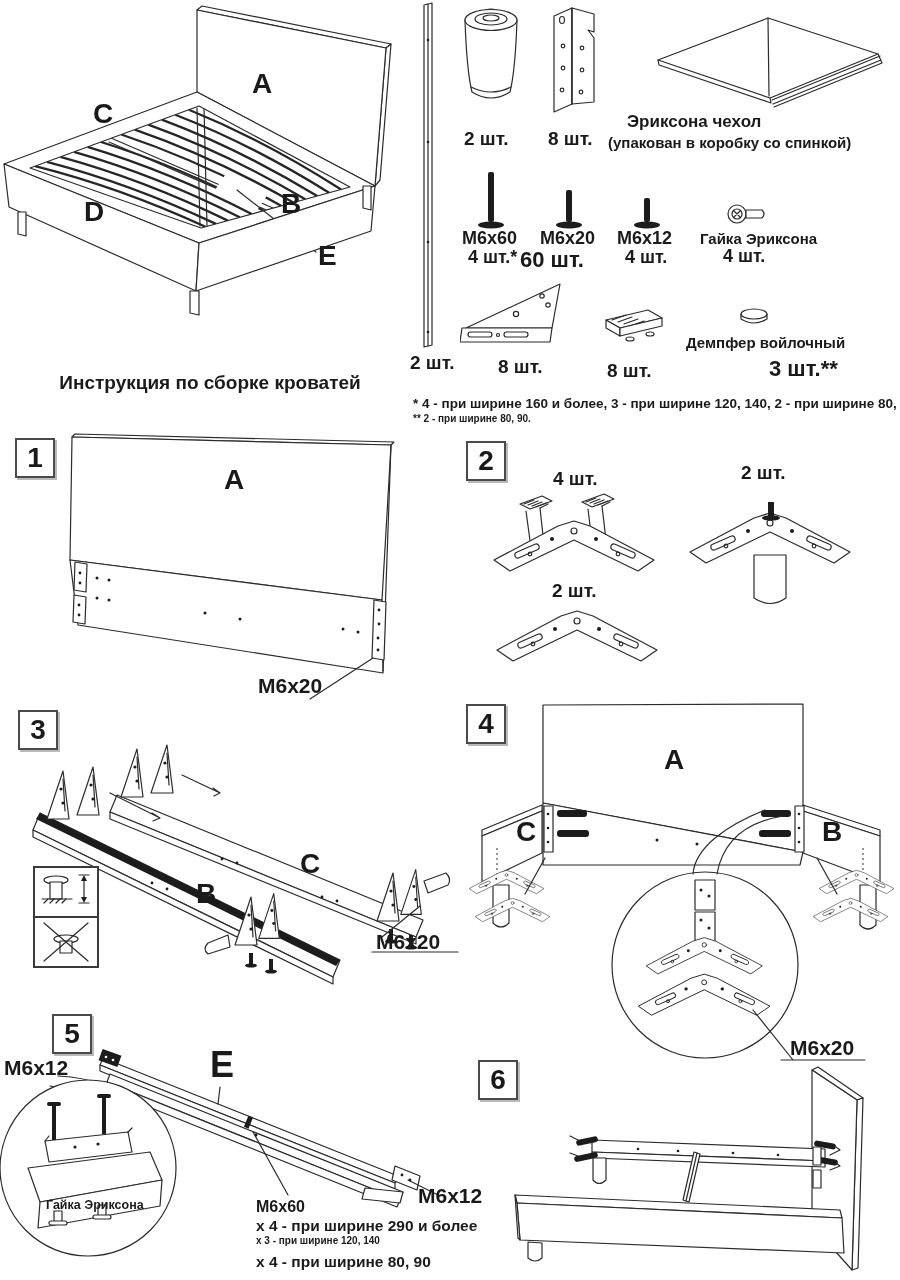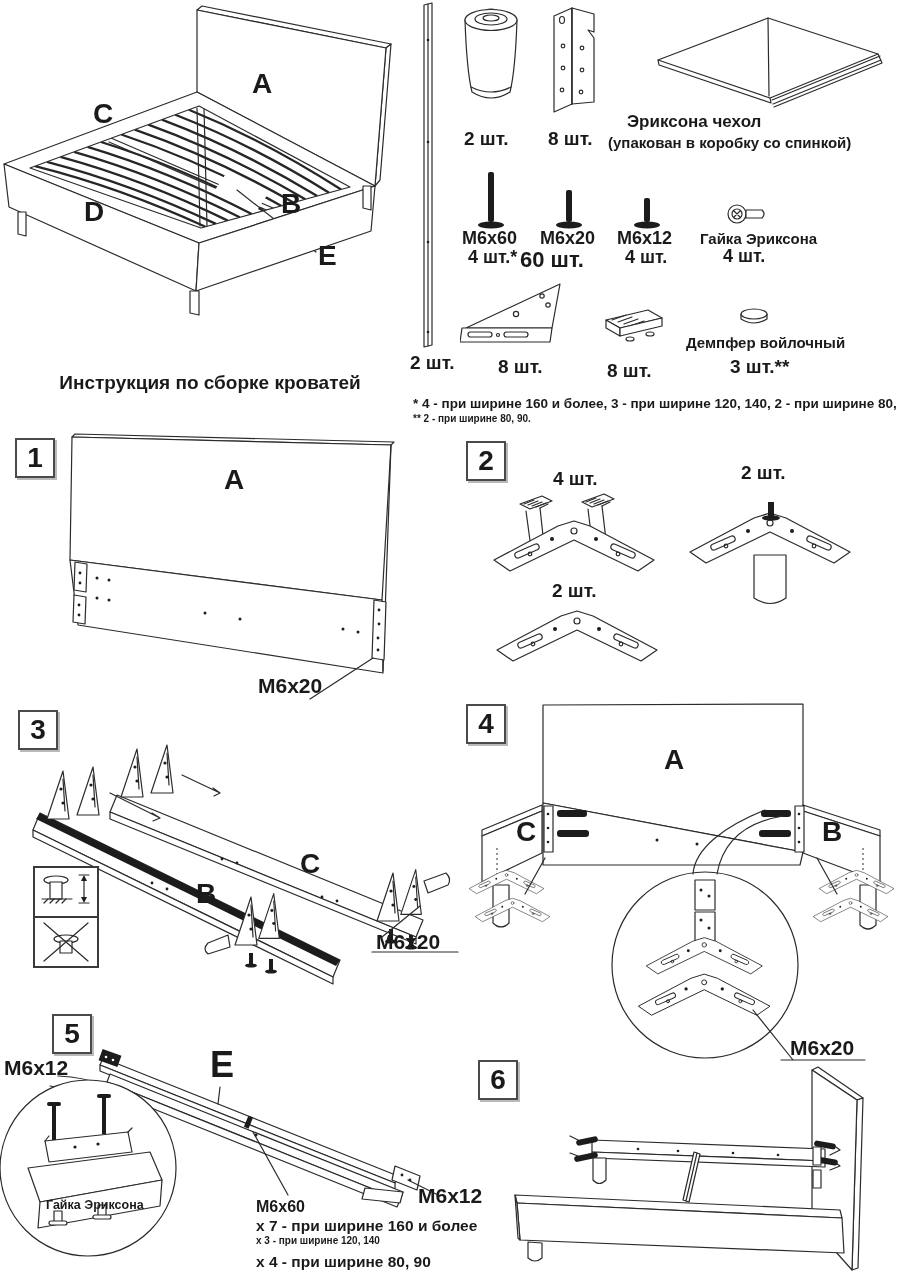--- a/index.html
+++ b/index.html
@@ -192,21 +192,21 @@
     <ellipse cx="32" cy="37" rx="4" ry="2" class="fw"></ellipse>
       <ellipse cx="52" cy="32" rx="4" ry="2" class="fw"></ellipse>
   </svg>
   <div class="lbl" style="left:607px;top:360px;font-size:19px">8 шт.</div>
 
   <svg class="abs" style="left:737px;top:306px" width="34" height="22" viewBox="0 0 34 22">
     <path class="fw" d="M4,8 L4,13 Q17,21 30,13 L30,8"></path>
     <ellipse cx="17" cy="8" rx="13" ry="5" class="fw"></ellipse>
   </svg>
   <div class="lbl" style="left:686px;top:334px;font-size:15px">Демпфер войлочный</div>
-  <div class="lbl" style="left:730px;top:356px;font-size:19px">3 шт.**</div>
+  <div class="lbl" style="left:769px;top:356px;font-size:22px">3 шт.**</div>
 
   <div class="lbl" style="left:413px;top:396px;font-size:13.5px">* 4 - при ширине 160 и более, 3 - при ширине 120, 140, 2 - при ширине 80, 90.</div>
   <div class="lbl" style="left:413px;top:413px;font-size:10px">** 2 - при ширине 80, 90.</div>
 
   <div class="stepnum" style="left:15px;top:438px">
       <span>1</span>
     </div>
   <svg class="abs" style="left:55px;top:428px" width="365" height="290" viewBox="0 0 365 290">
     <path class="fw" d="M17,9 L20,6 L339,14 L336,17 Z"></path>
     <path class="fw" d="M17,9 L336,17 L327,172 L15,132 Z"></path>
@@ -423,21 +423,21 @@
         <rect x="97" y="54" width="14" height="4" rx="2" class="fb"></rect>
       <use href="#nutT" x="48" y="168" width="20" height="20"></use>
       <use href="#nutT" x="92" y="162" width="20" height="20"></use>
     </g>
   </svg>
   <div class="lbl" style="left:210px;top:1044px;font-size:36px">E</div>
   <div class="lbl" style="left:4px;top:1056px;font-size:21px">M6x12</div>
   <div class="lbl" style="left:418px;top:1184px;font-size:21px">M6x12</div>
   <div class="lbl" style="left:46px;top:1198px;font-size:12.5px">Гайка Эриксона</div>
   <div class="lbl" style="left:256px;top:1198px;font-size:16px">M6x60</div>
-  <div class="lbl" style="left:256px;top:1217px;font-size:15.5px">x 7 - при ширине 160 и более</div>
+  <div class="lbl" style="left:256px;top:1217px;font-size:15.5px">x 4 - при ширине 290 и более</div>
   <div class="lbl" style="left:256px;top:1235px;font-size:10px">x 3 - при ширине 120, 140</div>
   <div class="lbl" style="left:256px;top:1253px;font-size:15.5px">x 4 - при ширине 80, 90</div>
 
   <div class="stepnum" style="left:478px;top:1060px">
       <span>6</span>
     </div>
   <svg class="abs" style="left:478px;top:1052px" width="422" height="228" viewBox="0 0 422 228">
 
     <path class="fw" d="M334,18 L340,15 L385,46 L379,48 Z"></path>
     <path class="fw" d="M379,48 L385,46 L380,216 L374,218 Z"></path>

